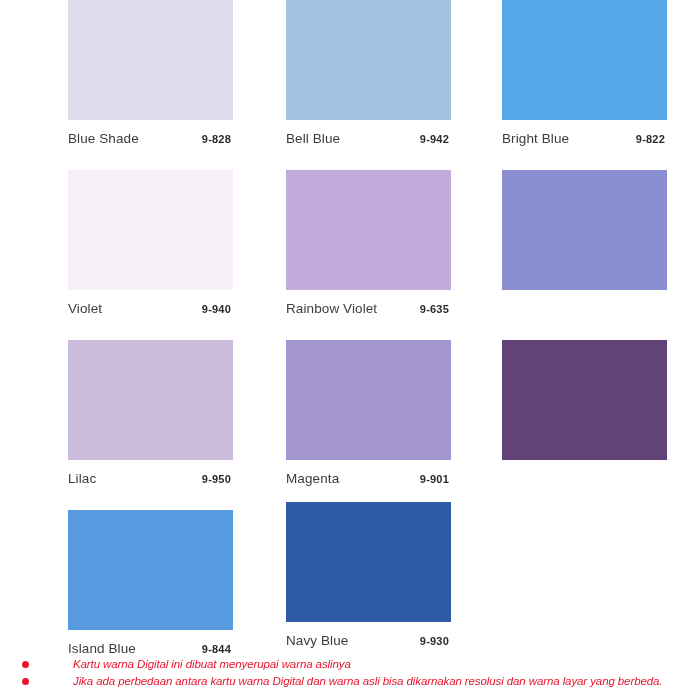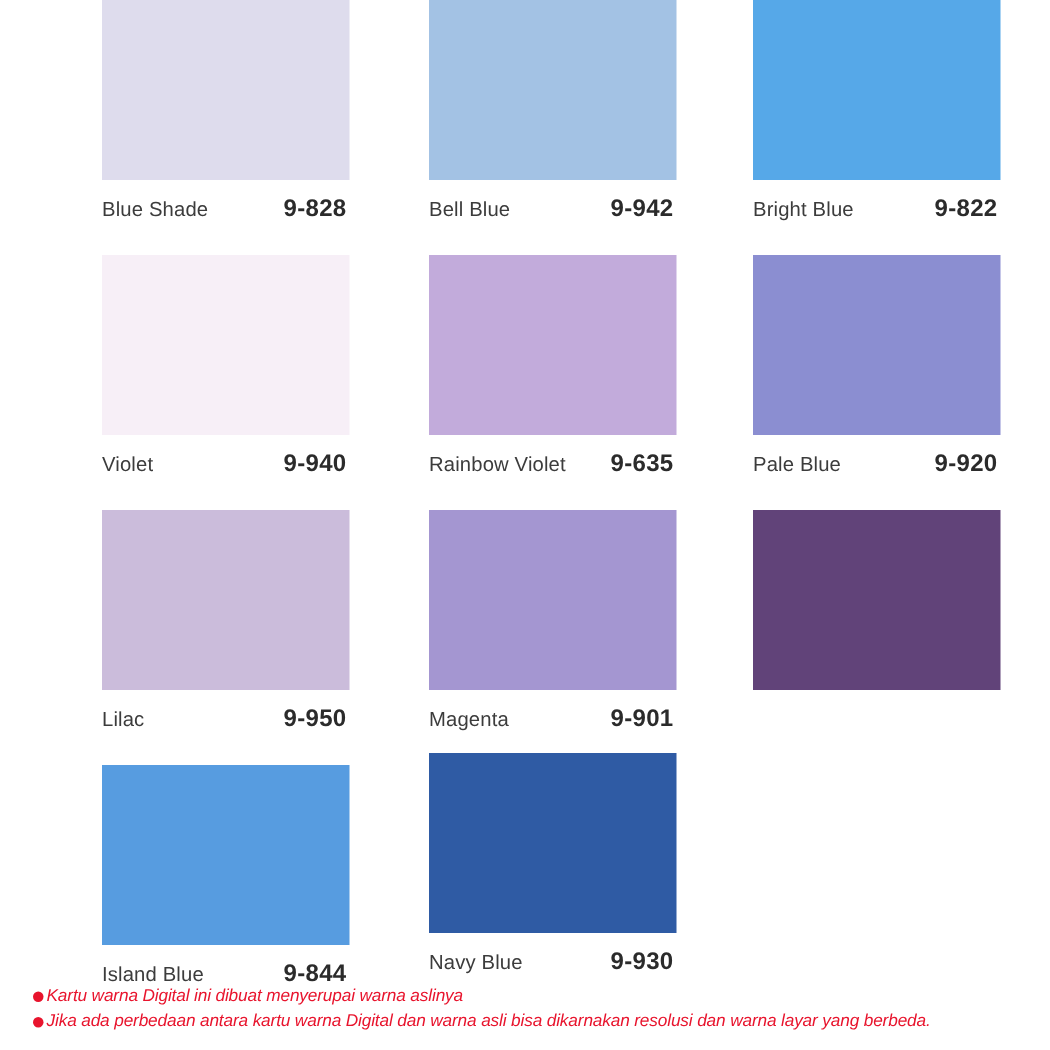--- a/index.html
+++ b/index.html
@@ -58,21 +58,21 @@
   }
 
   .swatch-name {
     font-size: 13.5px;
     color: #3c3c3c;
     letter-spacing: 0.1px;
     white-space: nowrap;
   }
 
   .swatch-code {
-    font-size: 16px;
+    font-size: 11px;
     font-weight: bold;
     color: #2b2b2b;
     letter-spacing: 0.2px;
     white-space: nowrap;
   }
 
   
   .swatch-cell.raised {
     margin-top: -8px;
   }
@@ -81,20 +81,21 @@
     position: absolute;
     left: 22px;
     bottom: 10px;
     width: 660px;
   }
 
   .footnote-line {
     display: flex;
     align-items: flex-start;
     margin-bottom: 2px;
+    gap: 42px;
   }
 
   .footnote-bullet {
     width: 7px;
     height: 7px;
     border-radius: 50%;
     background: #e8142d;
     margin-top: 4px;
     margin-right: 2px;
     flex: 0 0 auto;
@@ -149,24 +150,20 @@
       </div>
       <div class="swatch-cell col1">
         <div class="swatch-chip" style="background: rgb(194, 171, 219);"></div>
         <div class="swatch-meta">
           <span class="swatch-name">Rainbow Violet</span>
           <span class="swatch-code">9-635</span>
         </div>
       </div>
       <div class="swatch-cell col2">
         <div class="swatch-chip" style="background: rgb(139, 142, 209);"></div>
-        <div class="swatch-meta">
-          <span class="swatch-name">Pale Blue</span>
-          <span class="swatch-code">9-920</span>
-        </div>
       </div>
     </div>
 
     <div class="swatch-row">
       <div class="swatch-cell col0">
         <div class="swatch-chip" style="background: rgb(203, 188, 219);"></div>
         <div class="swatch-meta">
           <span class="swatch-name">Lilac</span>
           <span class="swatch-code">9-950</span>
         </div>

